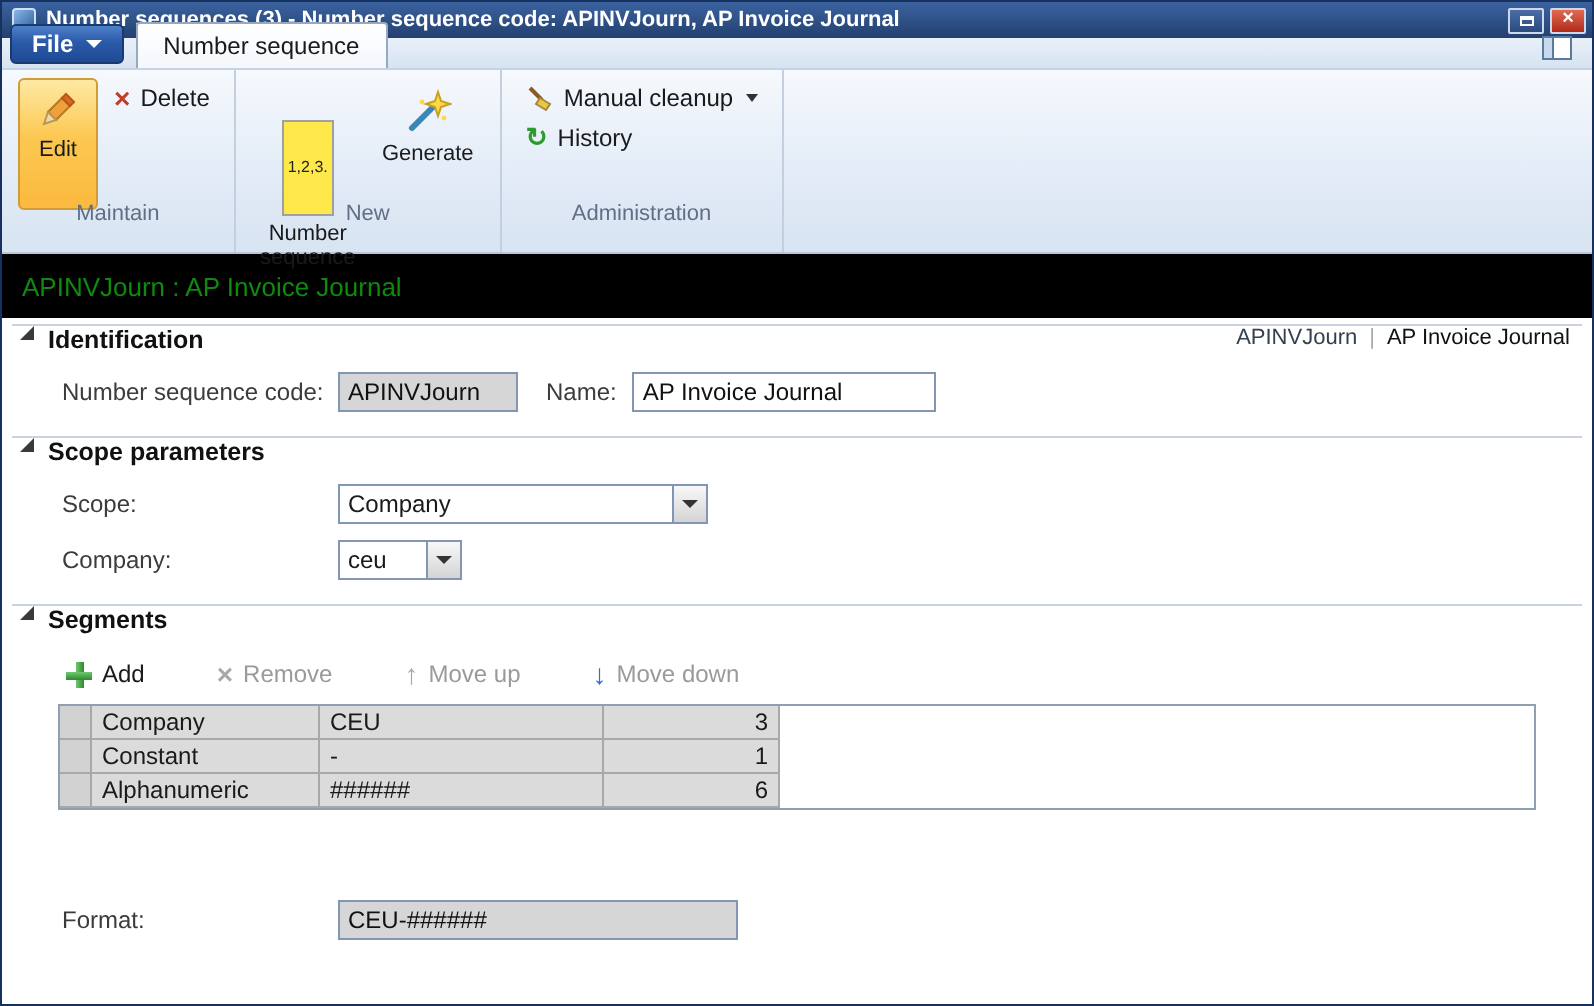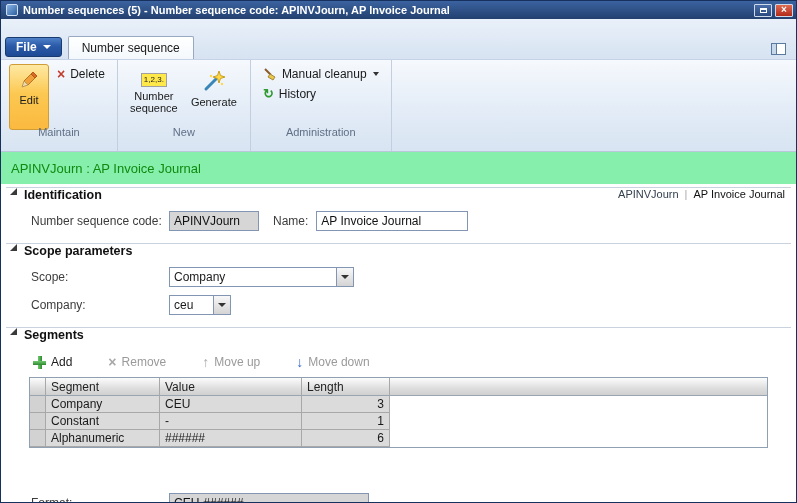--- a/index.html
+++ b/index.html
@@ -11,44 +11,44 @@
   .titlebar{height:18px;background:linear-gradient(#3b63a0,#23406f);display:flex;align-items:center;padding:0 3px;color:#fff}
   .app-icon{width:12px;height:12px;margin:0 5px 0 2px;background:linear-gradient(135deg,#8ab6e8,#2c5f9e);border:1px solid #cfe0f4;border-radius:2px;flex:0 0 auto}
   .title-text{font-size:11px;font-weight:bold;white-space:nowrap;overflow:hidden}
   .win-buttons{margin-left:auto;display:flex;gap:3px}
   .win-btn{width:18px;height:13px;border:1px solid #cdd8ea;border-radius:1px;display:flex;align-items:center;justify-content:center;font-size:9px;line-height:1;color:#fff;cursor:default}
   .win-btn.restore{background:linear-gradient(#4a6ea8,#2a4a80)}
   .restore-glyph{width:7px;height:5px;border:1px solid #fff;border-top-width:2px;display:block}
   .win-btn.close{background:linear-gradient(#e06a52,#b02a1a);font-weight:bold;font-size:10px}
 
   
-  .tabrow{height:41px;background:linear-gradient(#e9f0f9,#d7e3f2);display:flex;align-items:flex-end;padding:0 4px;border-bottom:1px solid #c6d3e6;position:relative}
+  .tabrow{height:16px;background:linear-gradient(#e9f0f9,#d7e3f2);display:flex;align-items:flex-end;padding:0 4px;border-bottom:1px solid #c6d3e6;position:relative}
   .file-btn{height:20px;margin-bottom:2px;padding:0 10px;background:linear-gradient(#4f80c8,#2a5aa8 45%,#1e4a94);border:1px solid #173a70;border-radius:3px;color:#fff;font-weight:bold;display:flex;align-items:center;gap:6px;cursor:pointer}
   .caret-down{width:0;height:0;border-left:4px solid transparent;border-right:4px solid transparent;border-top:4px solid #fff}
   .tab{height:23px;margin-left:6px;padding:0 13px;background:linear-gradient(#ffffff,#f4f8fc);border:1px solid #98a8c0;border-bottom:none;display:flex;align-items:center;border-radius:2px 2px 0 0;cursor:pointer}
   .tabrow-right{margin-left:auto;margin-bottom:4px;margin-right:6px;display:flex;gap:4px}
   .layout-icon{width:15px;height:12px;border:1px solid #5a7aa0;background:#fff;display:block;position:relative;cursor:pointer}
   .layout-icon .pane{position:absolute;left:0;top:0;bottom:0;width:5px;background:#c8d8ec;border-right:1px solid #5a7aa0}
 
   
   .ribbon{height:92px;background:linear-gradient(#f6f9fd,#e3ecf7 55%,#d8e4f2);border-bottom:1px solid #b9c7da;display:flex;align-items:stretch}
   .rgroup{position:relative;padding:4px 8px 15px 8px;border-right:1px solid #c3cfdf;display:flex;align-items:flex-start;gap:4px}
   .rgroup-label{position:absolute;left:0;right:0;bottom:13px;text-align:center;font-size:11px;color:#5f6f85}
   .bigbtn{width:56px;min-height:66px;display:flex;flex-direction:column;align-items:center;padding-top:4px;gap:3px;font-size:11px;text-align:center;border:1px solid transparent;border-radius:3px;cursor:pointer}
   .bigbtn .blabel{line-height:12px}
   .bigbtn.edit{width:40px;background:linear-gradient(#fee9a4,#fcc851 45%,#fbb93f);border-color:#cf9c35}
   .smallbtn{display:flex;align-items:center;gap:5px;height:19px;padding:0 4px;cursor:pointer;white-space:nowrap}
   .icon-x-red{color:#c23b2b;font-weight:bold;font-size:14px;line-height:1}
   .admin-col{display:flex;flex-direction:column;justify-content:flex-start;gap:1px}
-  .nums-icon{display:inline-block;background:#ffe84a;border:1px solid #a0a0a0;font-size:8px;line-height:10px;padding:1px 2px;color:#222;margin-top:4px}
+  .nums-icon{display:inline-block;background:#ffe84a;border:1px solid #a0a0a0;font-size:8px;line-height:10px;padding:18px 2px;color:#222;margin-top:16px}
   .caret-small{width:0;height:0;border-left:3px solid transparent;border-right:3px solid transparent;border-top:4px solid #333;margin-left:1px}
   .icon-history{color:#2f9a2f;font-weight:bold;font-size:13px;line-height:1}
 
   
-  .record-header{height:32px;display:flex;align-items:center;padding-left:10px;color:#0f8a0f;font-size:13px;background:#86efac}
+  .record-header{height:32px;display:flex;align-items:center;padding-left:10px;color:#0f8a0f;font-size:13px;background:#000000}
 
   
   .section{margin-top:3px}
   .sec-header{height:20px;display:flex;align-items:flex-start;border-top:1px solid #c9d2de;margin:0 5px;padding-left:4px;cursor:pointer}
   .tri{width:0;height:0;border-bottom:7px solid #3a3a3a;border-left:7px solid transparent;margin-right:7px}
   .sec-title{font-weight:bold;font-size:12.5px;color:#111}
   .sec-summary{margin-left:auto;padding-right:6px;font-size:11px;display:flex;gap:6px;align-items:center}
   .sec-summary .code{color:#33404f}
   .sec-summary .sep{color:#aaa}
   .sec-summary .nm{color:#111}
@@ -96,21 +96,21 @@
 
   .format-row{margin-top:44px}
 </style>
 </head>
 <body>
 
 <div class="window">
 
   <div class="titlebar">
     <span class="app-icon"></span>
-    <span class="title-text">Number sequences (5) - Number sequence code: APINVJourn, AP Invoice Journal</span>
+    <span class="title-text">Number sequences (3) - Number sequence code: APINVJourn, AP Invoice Journal</span>
     <span class="win-buttons">
       <span class="win-btn restore">
           <span class="restore-glyph"></span>
         </span>
       <span class="win-btn close">×</span>
     </span>
   </div>
 
   <div class="tabrow">
     <div class="file-btn">
@@ -246,27 +246,20 @@
         <span class="arrow-gray">↑</span>
         <span>Move up</span>
       </span>
       <span class="tbtn disabled">
         <span class="arrow-blue">↓</span>
         <span>Move down</span>
       </span>
     </div>
 
     <div class="grid">
-      <div class="grow ghead">
-        <div class="gh csel"></div>
-        <div class="gh cseg">Segment</div>
-        <div class="gh cval">Value</div>
-        <div class="gh clen">Length</div>
-        <div class="gh fill"></div>
-      </div>
       <div class="grow data">
         <div class="gc sel csel"></div>
         <div class="gc cseg">Company</div>
         <div class="gc cval">CEU</div>
         <div class="gc clen">3</div>
         <div class="gc fill"></div>
       </div>
       <div class="grow data">
         <div class="gc sel csel"></div>
         <div class="gc cseg">Constant</div>

